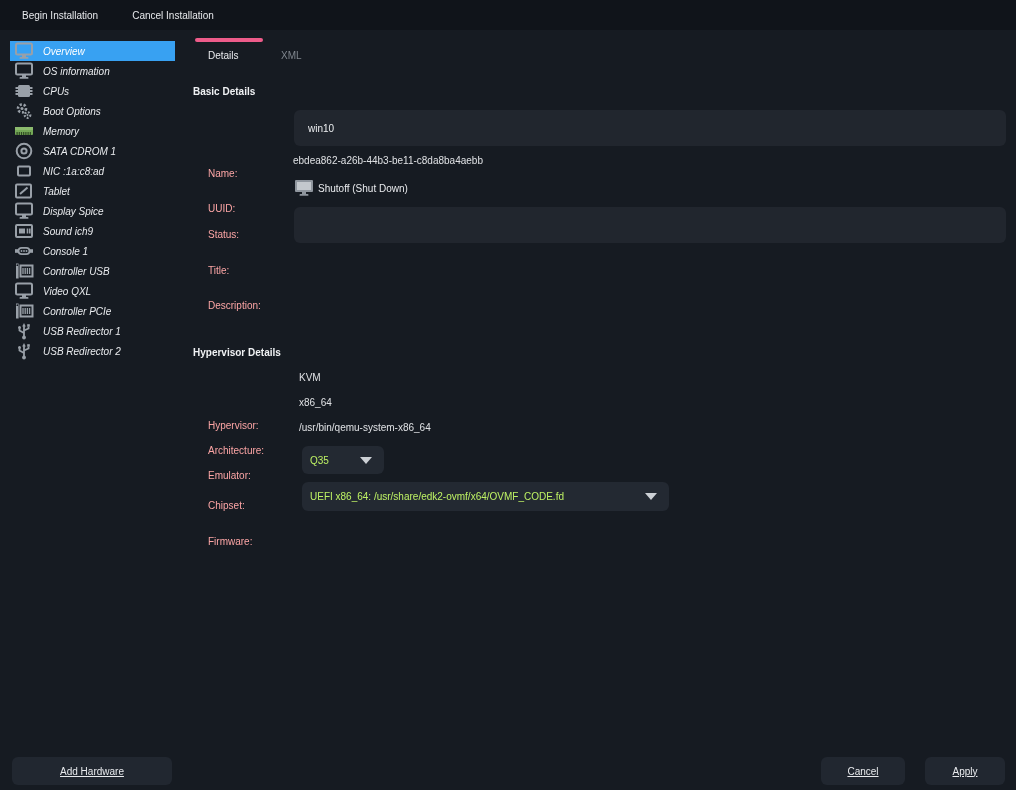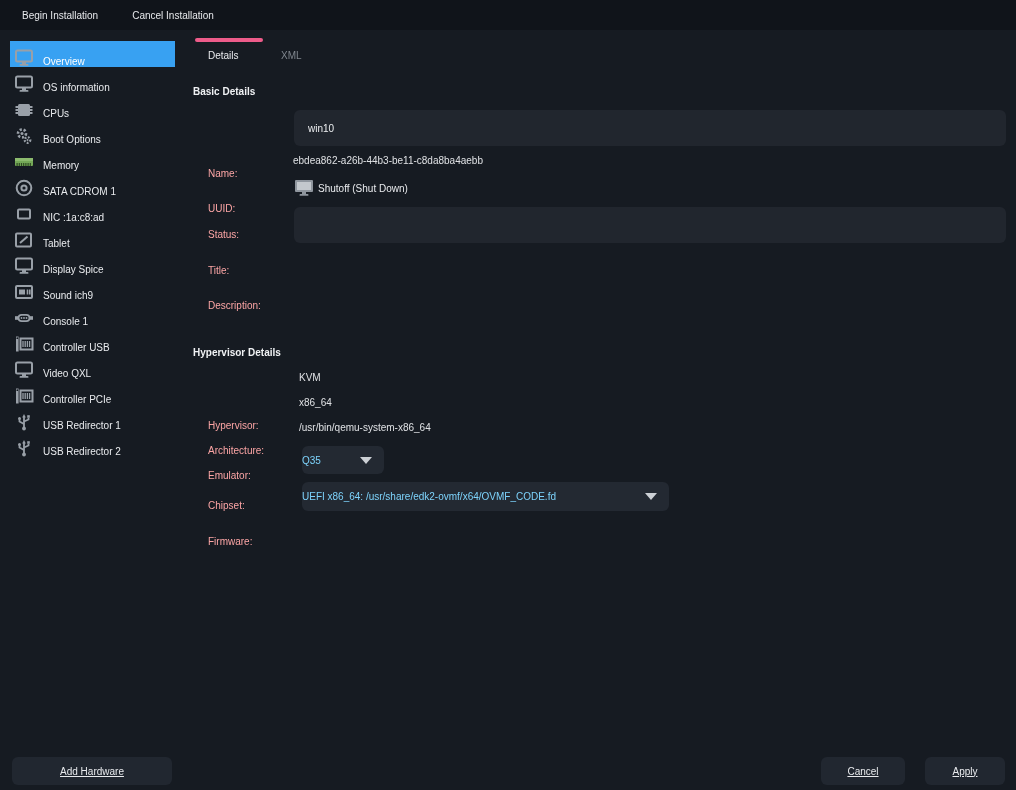--- a/index.html
+++ b/index.html
@@ -8,21 +8,21 @@
        -webkit-font-smoothing:antialiased;}
   
   .toolbar{position:absolute;left:0;top:0;width:1016px;height:30px;background:#10141a;
            display:flex;align-items:center;}
   .toolbar button{background:transparent;border:none;color:#e6e8eb;font:inherit;
                   padding:4px 12px;margin:0;cursor:pointer;border-radius:4px;}
   .toolbar button:first-child{margin-left:10px;}
   .toolbar button + button{margin-left:10px;}
   
   .sidebar{position:absolute;left:0;top:41px;width:186px;}
-  .side-item{display:flex;align-items:flex-end;height:26px;padding-left:14px;cursor:default;}
+  .side-item{display:flex;align-items:center;height:20px;padding-left:14px;cursor:default;font-style:italic;}
   .side-item .icn{width:20px;height:18px;display:inline-flex;align-items:center;
                   justify-content:center;flex:none;}
   .side-item .lbl{margin-left:9px;white-space:nowrap;color:#e9ebee;}
   .side-item.selected{background:#38a1f2;margin-left:10px;padding-left:4px;width:161px;}
   .side-item.selected .lbl{color:#ffffff;}
   
   .tab-indicator{position:absolute;left:195px;top:38px;width:68px;height:4px;border-radius:2px;
                  background:#ee5c8a;}
   .tab{position:absolute;top:50px;background:none;border:none;font:inherit;cursor:pointer;padding:0;}
   .tab.active{color:#e9ebee;}
@@ -39,21 +39,21 @@
               box-sizing:border-box;outline:none;}
   .desc-area{position:absolute;left:294px;top:250px;width:712px;height:82px;background:transparent;
              border:none;resize:none;outline:none;font:inherit;color:#eceef0;}
   
   .status-wrap{position:absolute;left:294px;top:179px;display:flex;align-items:center;}
   .status-wrap .icn{width:20px;height:18px;display:inline-flex;}
   .status-wrap .txt{margin-left:4px;color:#e9ebee;}
   
   .combo{position:absolute;background:#232932;border-radius:6px;display:flex;align-items:center;
          cursor:pointer;box-sizing:border-box;}
-  .combo .ctext{padding-left:0;color:#7dd3fc;white-space:nowrap;overflow:hidden;}
+  .combo .ctext{padding-left:8px;color:#bef264;white-space:nowrap;overflow:hidden;}
   .combo .arrow{margin-left:auto;margin-right:12px;width:0;height:0;border-left:6px solid transparent;
                 border-right:6px solid transparent;border-top:7px solid #ccd0d5;}
   #chipset-combo{left:302px;top:446px;width:82px;height:28px;}
   #firmware-combo{left:302px;top:482px;width:367px;height:29px;}
   
   .push-btn{position:absolute;height:28px;background:#212730;border:none;border-radius:6px;
             color:#e8eaed;font:inherit;cursor:pointer;text-decoration:underline;}
   #add-hardware-btn{left:12px;top:757px;width:160px;}
   #cancel-btn{left:821px;top:757px;width:84px;}
   #apply-btn{left:925px;top:757px;width:80px;}

